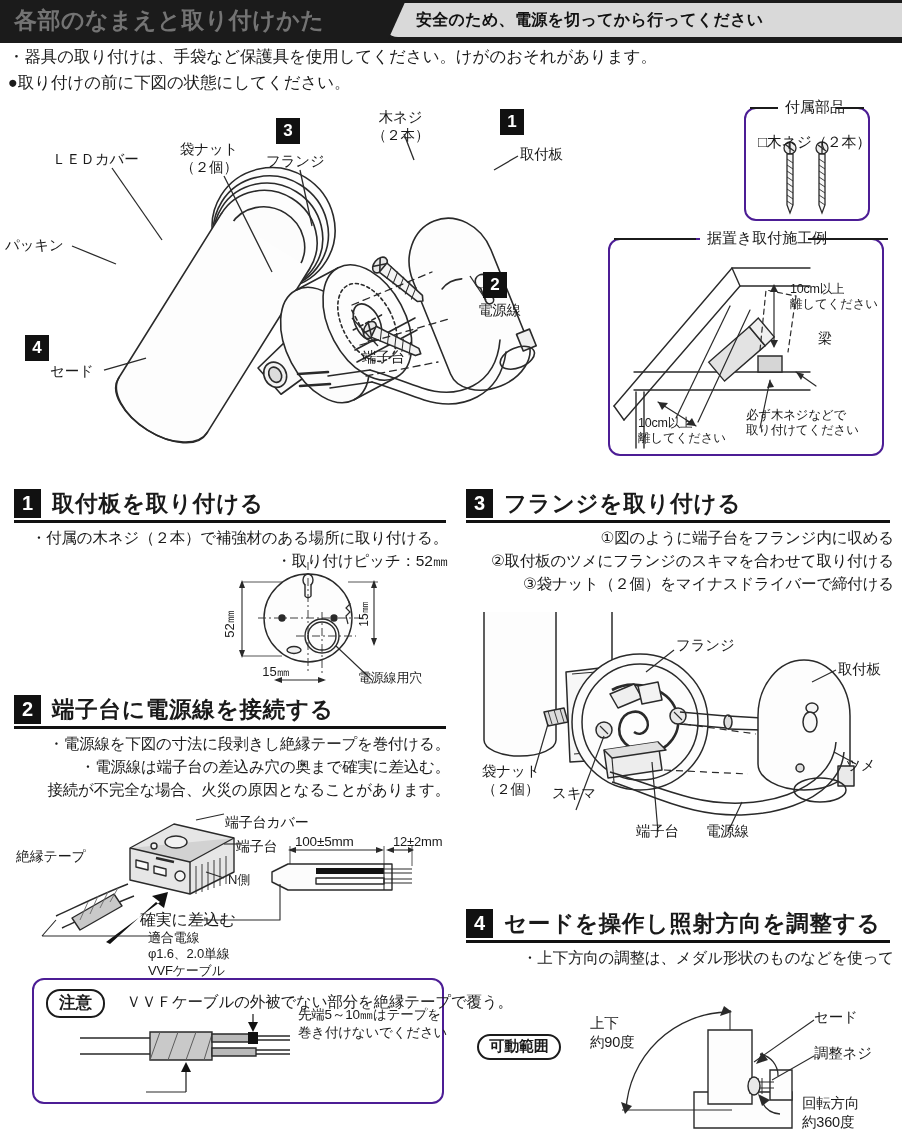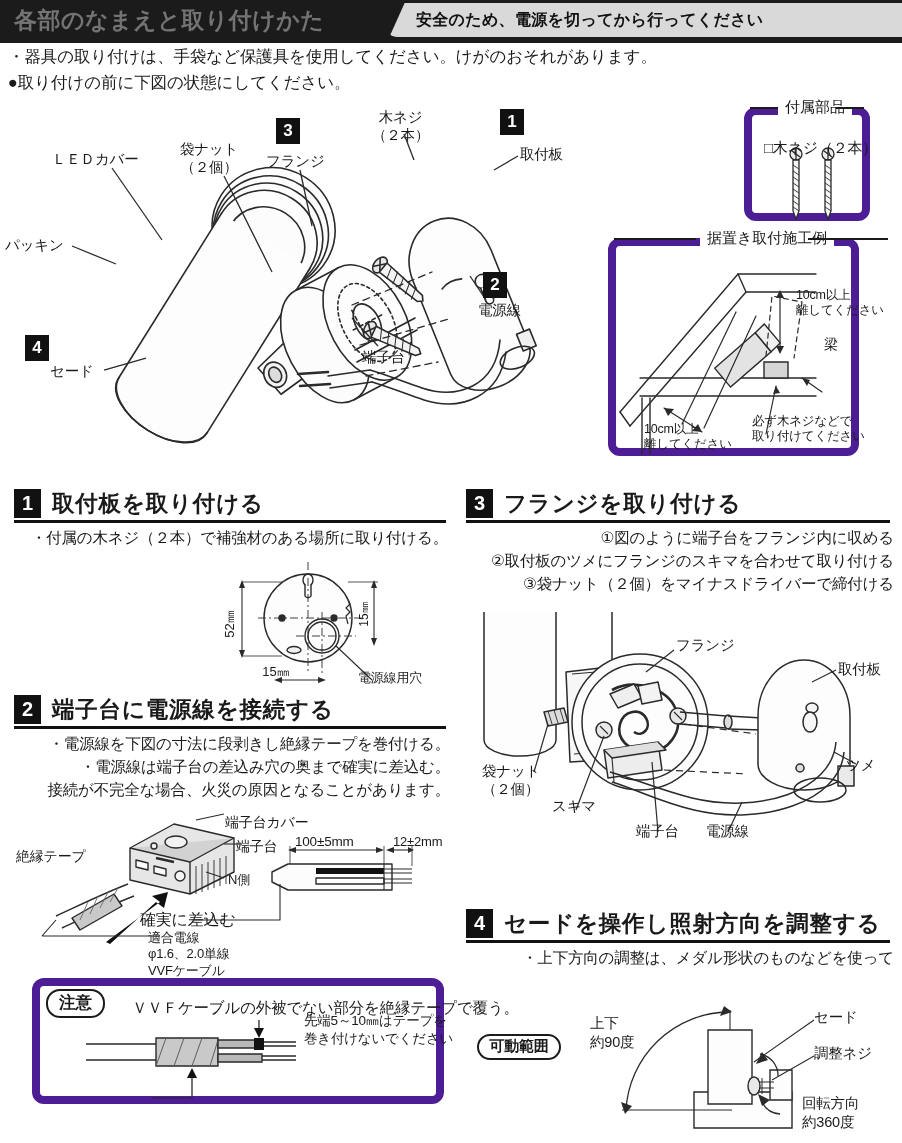--- a/index.html
+++ b/index.html
@@ -76,21 +76,21 @@
   .sec-head .txt {
     margin-left:11px; font-size:22.5px; font-weight:bold; letter-spacing:0.8px; white-space:nowrap;
   }
   .sec-rule { position:absolute; height:3px; background:#111; }
 
   .body-list { position:absolute; }
   .body-list p { margin:0 0 2px 0; font-size:15.5px; line-height:1.36; letter-spacing:-0.2px; white-space:pre;text-align:right; }
 
   
   .box-round {
-    position:absolute; border:8px solid #4c1d95; border-radius:12px; background:#fff;
+    position:absolute; border:2px solid #4c1d95; border-radius:12px; background:#fff;
   }
   .box-title {
     position:absolute; background:#fff; padding:0 7px;
     font-size:15px; white-space:nowrap;
   }
   .caution-pill{
     position:absolute; border:2px solid #1b1b1b; border-radius:14px;
     padding:1px 11px 2px; font-weight:bold; font-size:16.5px; background:#fff;
   }
   svg { display:block; }
@@ -245,21 +245,21 @@
       </g>
     </g>
   </svg>
   <div class="abs lbl" style="left:12px;top:24px;font-size:15px;">□木ネジ（２本）</div>
 </div>
 <div class="box-title" style="left:778px;top:98px;">付属部品</div>
 <svg class="abs" style="left:748px;top:106px;" width="118" height="4">
   <path d="M2 2 L30 2 M88 2 L116 2" stroke="#1b1b1b" stroke-width="2"></path>
 </svg>
 
-<div class="box-round" style="left:608px;top:238px;width:251px;height:218px;">
+<div class="box-round" style="left:608px;top:238px;width:276px;height:218px;">
   <svg class="abs" style="left:0;top:0;" width="286" height="218">
     <g stroke="#2a2a2a" stroke-width="1.4" fill="none" stroke-linecap="round">
 
       <path d="M4 166 L122 28 L200 28"></path>
       <path d="M14 180 L130 46 L200 46"></path>
       <path d="M4 166 L14 180"></path>
       <path d="M122 28 L130 46"></path>
 
       <path d="M26 152 L26 208 M34 152 L34 208"></path>
 
@@ -308,20 +308,21 @@
   <path d="M2 2 L84 2 M196 2 L276 2" stroke="#1b1b1b" stroke-width="2"></path>
 </svg>
 
 <div class="sec-head" style="left:14px;top:488px;">
   <span class="num">1</span>
   <span class="txt">取付板を取り付ける</span>
 </div>
 <div class="sec-rule" style="left:14px;top:520px;width:432px;"></div>
 <div class="body-list" style="left:18px;top:527px;width:430px;">
   <p>・付属の木ネジ（２本）で補強材のある場所に取り付ける。</p>
+  <p>・取り付けピッチ：52㎜</p>
 </div>
 
 <div class="abs" style="left:196px;top:552px;width:250px;height:140px;">
   <svg width="250" height="140">
     <g stroke="#2a2a2a" stroke-width="1.4" fill="none">
 
       <circle cx="112" cy="66" r="44" fill="#fdfdfd"></circle>
 
       <path d="M152 48 L154 52 L150 56 L154 60 L150 64 L152 72" stroke-width="1.2"></path>
 
@@ -566,21 +567,21 @@
       <path d="M196 220 L190 150"></path>
       <path d="M266 220 L280 190"></path>
       <path d="M394 152 L372 140"></path>
     </g>
   </svg>
 
   <div class="abs lbl" style="left:214px;top:24px;">フランジ</div>
   <div class="abs lbl" style="left:376px;top:48px;">取付板</div>
   <div class="abs lbl" style="left:20px;top:150px;">袋ナット
 （２個）</div>
-  <div class="abs lbl" style="left:90px;top:185px;">スキマ</div>
+  <div class="abs lbl" style="left:90px;top:172px;">スキマ</div>
   <div class="abs lbl" style="left:174px;top:210px;">端子台</div>
   <div class="abs lbl" style="left:244px;top:210px;">電源線</div>
   <div class="abs lbl" style="left:384px;top:144px;">ツメ</div>
 </div>
 
 <div class="sec-head" style="left:466px;top:908px;">
   <span class="num">4</span>
   <span class="txt">セードを操作し照射方向を調整する</span>
 </div>
 <div class="sec-rule" style="left:466px;top:940px;width:424px;"></div>

